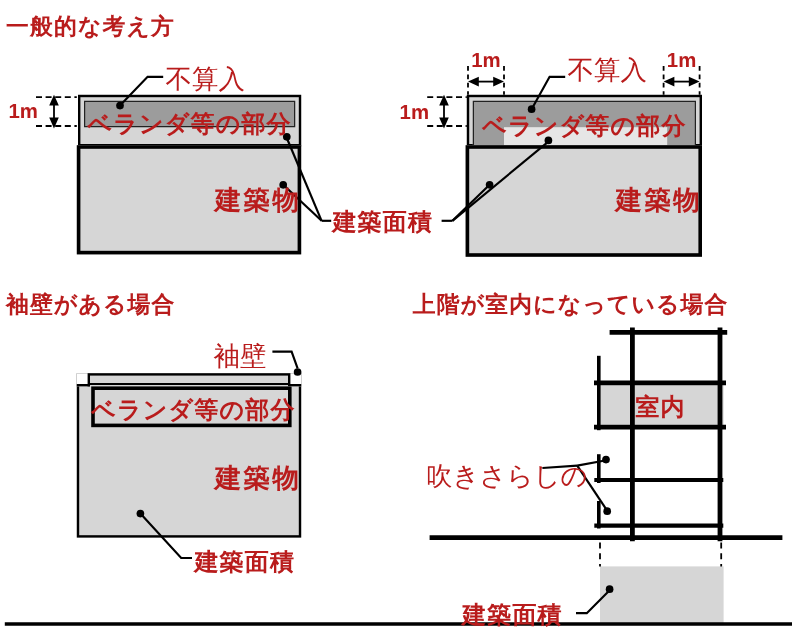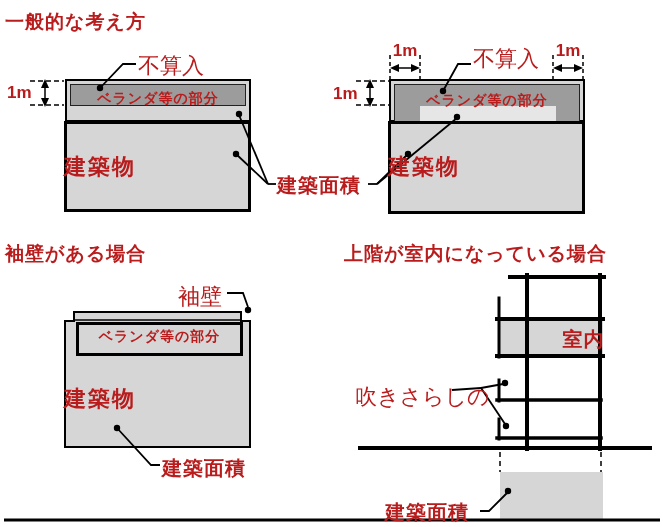--- a/index.html
+++ b/index.html
@@ -4,22 +4,22 @@
 <style>
   html,body{margin:0;padding:0;background:#ffffff;}
   #canvas{
     position:relative;width:663px;height:527px;background:#fff;overflow:hidden;
     font-family:"Liberation Sans","DejaVu Sans",sans-serif;color:#000;
   }
   .fill{position:absolute;z-index:1;box-sizing:border-box;}
   #overlay{position:absolute;left:0;top:0;z-index:2;}
   .lbl{position:absolute;z-index:3;white-space:nowrap;color:#b91c1c;}
   .title{font-size:19px;font-weight:bold;letter-spacing:1px;}
-  .big{font-size:22px;font-weight:bold;letter-spacing:2px;text-align:left;}
-  .mid{font-size:14px;font-weight:bold;letter-spacing:1px;text-align:center;}
+  .big{font-size:22px;font-weight:bold;letter-spacing:2px;text-align:right;}
+  .mid{font-size:20px;font-weight:bold;letter-spacing:1px;text-align:center;}
   .tag{font-size:22px;font-weight:normal;}
   .area{font-size:20px;font-weight:bold;letter-spacing:1px;}
   .dim{font-size:17px;font-weight:bold;text-align:center;}
   .light{background:var(--fill-light);}
   .dark{background:var(--fill-dark);}
   .counted{background:var(--fill-counted);}
   .bd3{border:3px solid #000;}
   .bd2{border:2px solid #000;}
   .bd1{border:1px solid #222;}
 </style>
@@ -156,17 +156,17 @@
   <div class="lbl mid" style="left:390px;top:92px;width:194px;">ベランダ等の部分</div>
   <div class="lbl big" style="left:388px;top:152px;width:197px;">建築物</div>
 
   <div class="lbl area" style="left:277px;top:172px;">建築面積</div>
 
   <div class="lbl tag" style="left:178px;top:282px;">袖壁</div>
   <div class="lbl mid" style="left:76px;top:328px;width:167px;">ベランダ等の部分</div>
   <div class="lbl big" style="left:64px;top:384px;width:187px;">建築物</div>
   <div class="lbl area" style="left:162px;top:455px;">建築面積</div>
 
-  <div class="lbl area" style="left:498px;top:326px;width:105px;text-align:center;padding-left:33px;">室内</div>
+  <div class="lbl area" style="left:498px;top:326px;width:105px;text-align:center;">室内</div>
   <div class="lbl tag" style="left:355px;top:382px;">吹きさらしの</div>
   <div class="lbl area" style="left:385px;top:499px;">建築面積</div>
 
 </div>
 
 </body></html>

